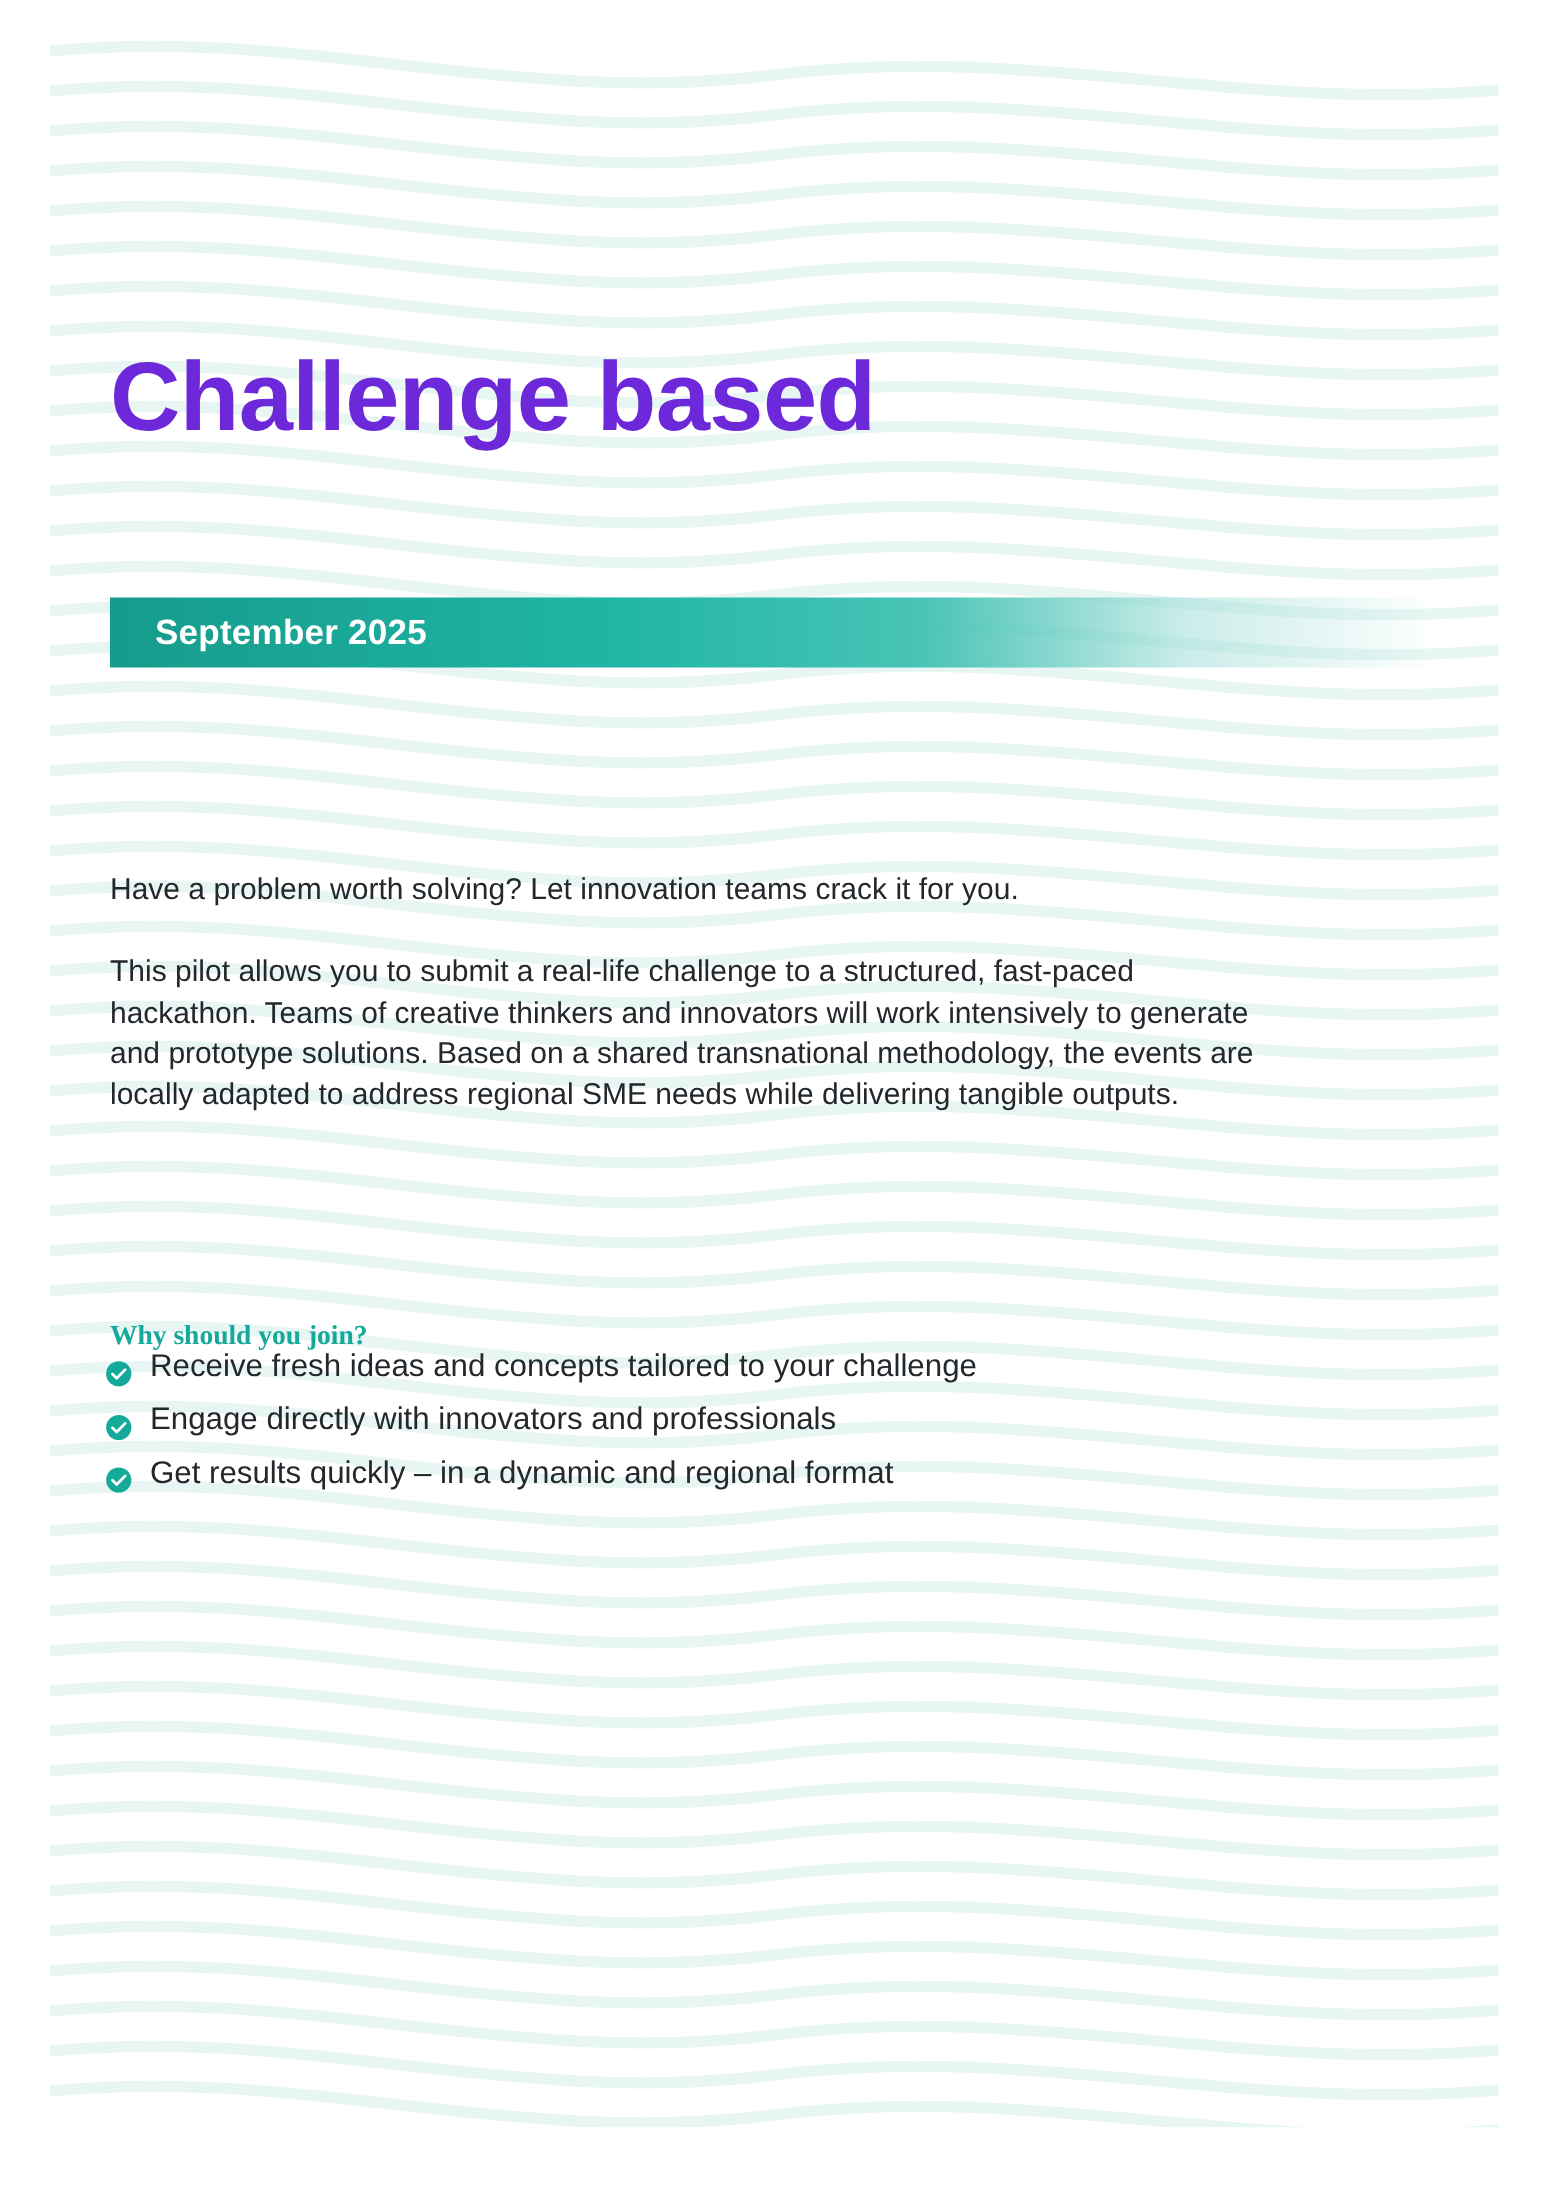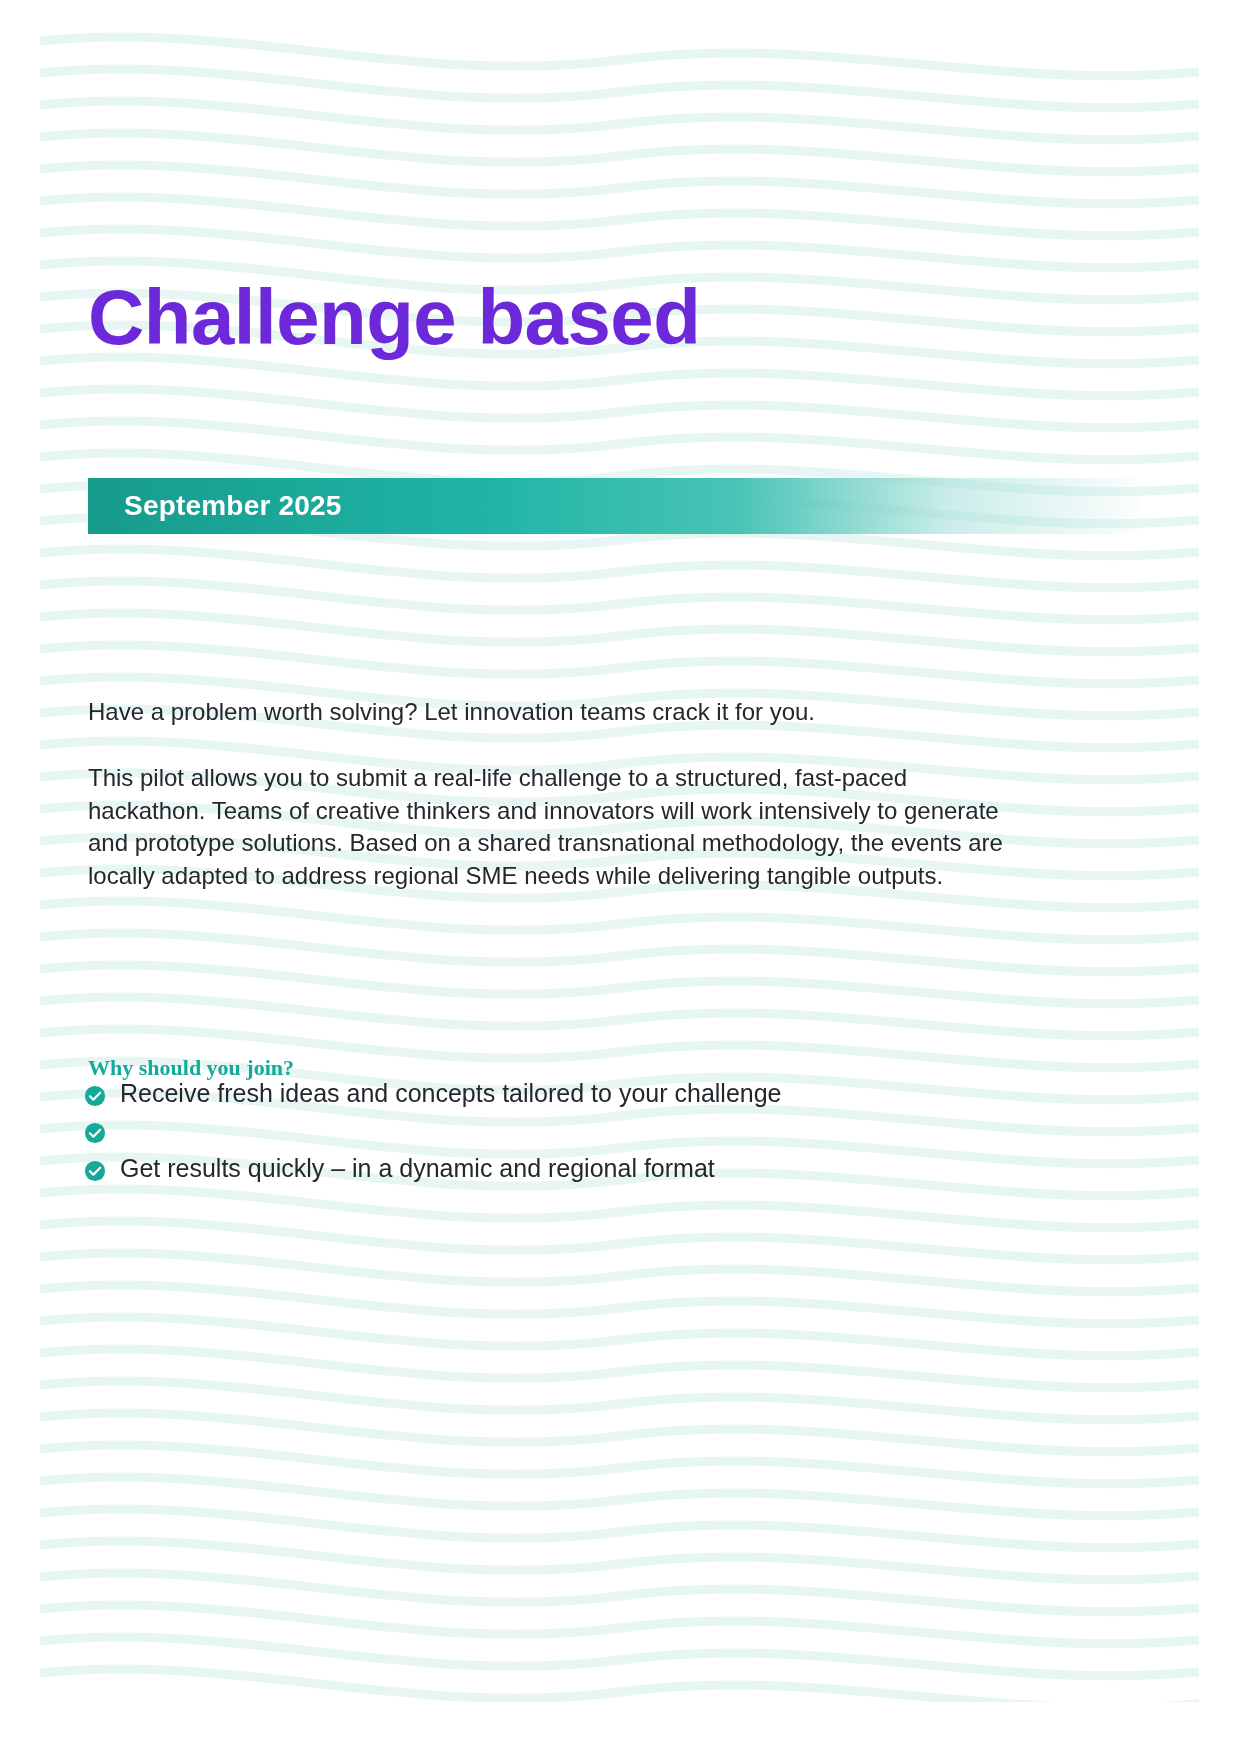--- a/index.html
+++ b/index.html
@@ -43,23 +43,22 @@
     position:absolute;
     left:88px;top:478px;
     width:1050px;height:56px;
     background:linear-gradient(to right,#169b8c 0%, #1fb5a5 38%, #49c4b6 62%, rgba(160,222,216,0.55) 82%, rgba(210,240,237,0.10) 100%);
     display:flex;align-items:center;
   }
   .date-banner .date-text{
     color:#ffffff;
     font-size:28px;
     font-weight:bold;
-    padding-left:20px;
+    padding-left:36px;
     letter-spacing:0.2px;
-    margin-left:16px;
   }
 
   .para{
     position:absolute;
     left:88px;
     width:930px;
     color:#23282d;
     font-size:24px;
     line-height:1.36;
   }
@@ -75,21 +74,21 @@
     font-family:Liberation Serif, serif;
   }
 
   .benefits{
     position:absolute;
     left:84px;top:1078px;
     list-style:none;margin:0;padding:0;
     width:960px;
   }
   .benefits li{
-    display:flex;align-items:center;
+    display:flex;align-items:flex-end;
     gap:14px;
     margin-bottom:11px;
     color:#23282d;
     font-size:25px;
     line-height:1.25;
   }
   .check-icon{
     flex:0 0 auto;
     width:22px;height:22px;
     display:inline-block;
@@ -196,20 +195,21 @@
         </span>
         <span>Receive fresh ideas and concepts tailored to your challenge</span>
       </li>
       <li>
         <span class="check-icon">
           <svg viewBox="0 0 24 24" width="22" height="22" aria-hidden="true">
             <circle cx="12" cy="12" r="11" fill="#15a99a"></circle>
             <path d="M6.5 12.3 L10.2 16 L17.6 8.4" fill="none" stroke="#ffffff" stroke-width="2.4" stroke-linecap="round" stroke-linejoin="round"></path>
           </svg>
         </span>
+        <span>Engage directly with innovators and professionals</span>
       </li>
       <li>
         <span class="check-icon">
           <svg viewBox="0 0 24 24" width="22" height="22" aria-hidden="true">
             <circle cx="12" cy="12" r="11" fill="#15a99a"></circle>
             <path d="M6.5 12.3 L10.2 16 L17.6 8.4" fill="none" stroke="#ffffff" stroke-width="2.4" stroke-linecap="round" stroke-linejoin="round"></path>
           </svg>
         </span>
         <span>Get results quickly – in a dynamic and regional format</span>
       </li>

